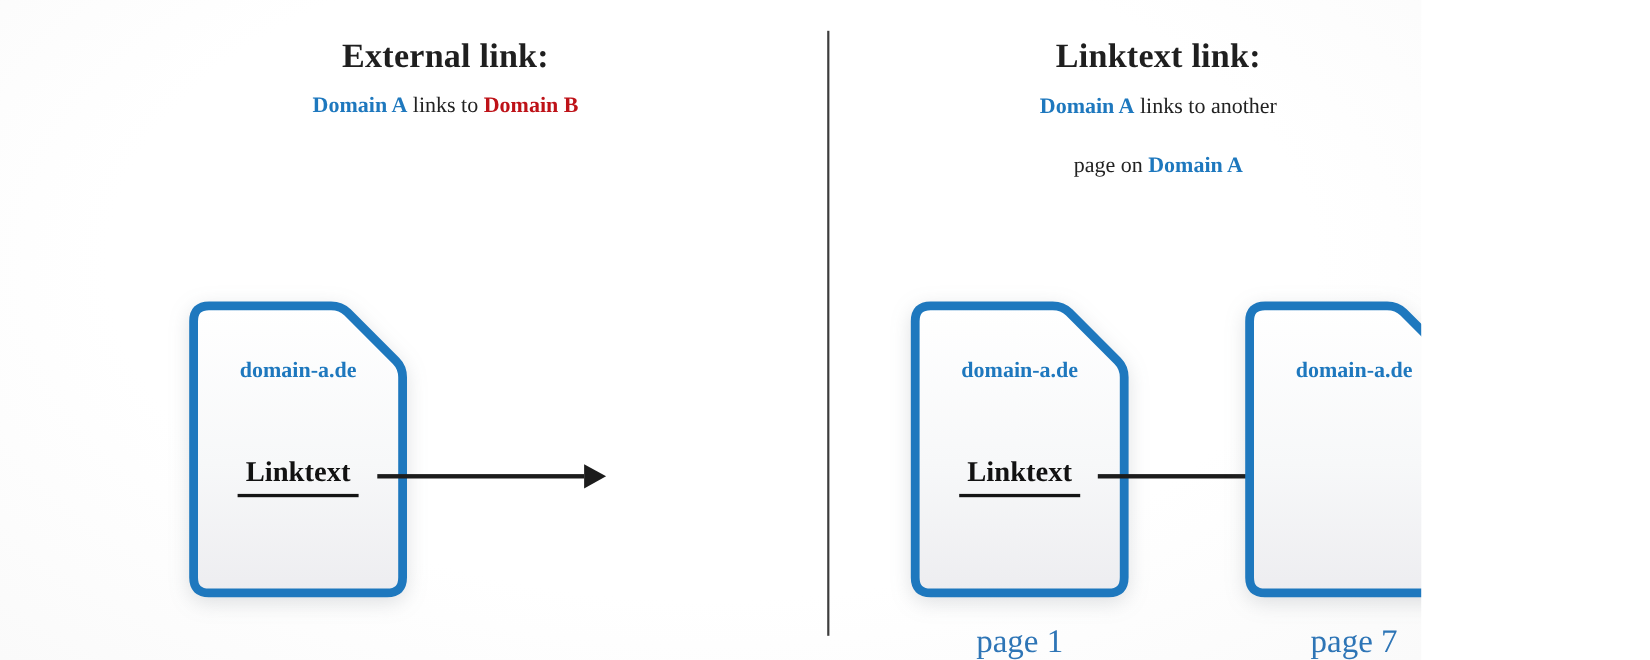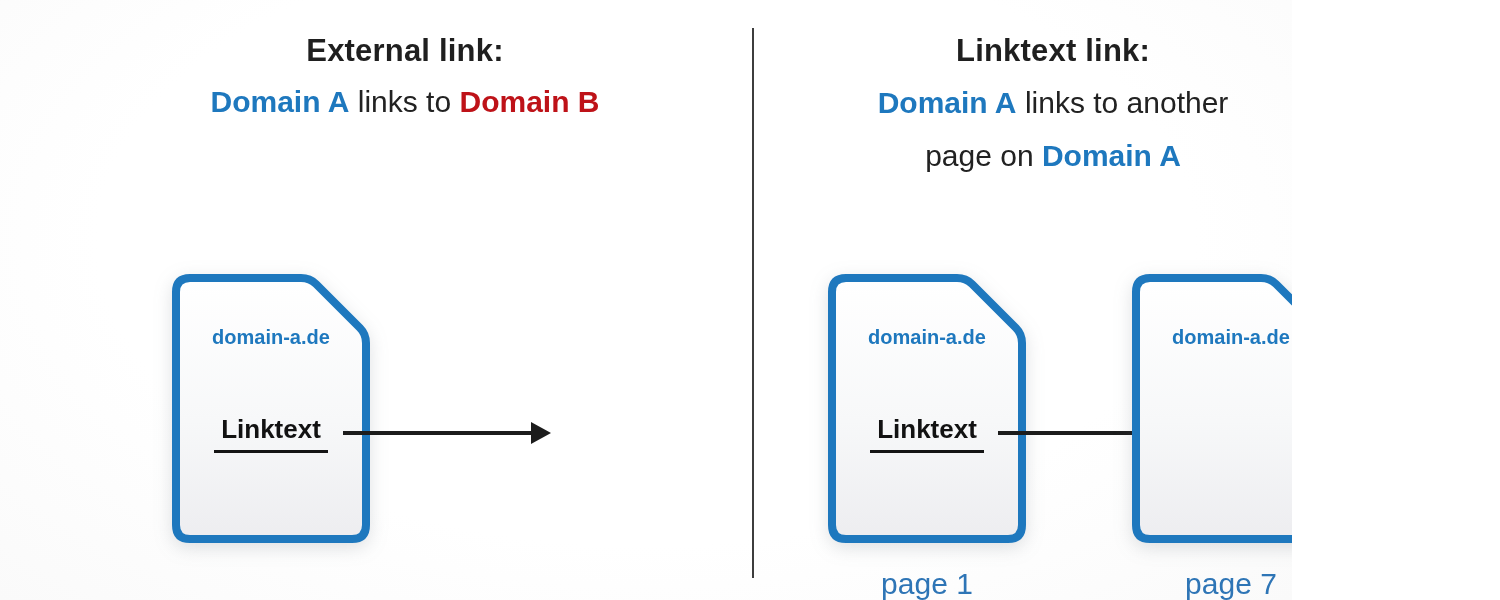--- a/index.html
+++ b/index.html
@@ -10,36 +10,37 @@
   html,body{margin:0;padding:0;}
   body{
     font-family:"Liberation Sans", sans-serif;
     background:#ffffff;
   }
   #stage{
     position:relative;
     width:1292px;height:600px;
     background:radial-gradient(ellipse at 50% 40%, #ffffff 60%, #fafafa 100%);
     overflow:hidden;
+    font-family:Liberation Serif, serif;
   }
   
   .panel-title{
     position:absolute;
     width:700px;
     text-align:center;
     font-size:31px;
     font-weight:700;
     color:#1f1f1f;
     letter-spacing:0.2px;
   }
   .subtitle{
     position:absolute;
     width:700px;
     text-align:center;
-    font-size:30px;
+    font-size:20px;
     color:#222;
   }
   .blue-bold{color:var(--blue);font-weight:700;}
   .red-bold{color:var(--red);font-weight:700;}
 
   
   .divider{
     position:absolute;
     left:752px;top:28px;
     width:2px;height:550px;

